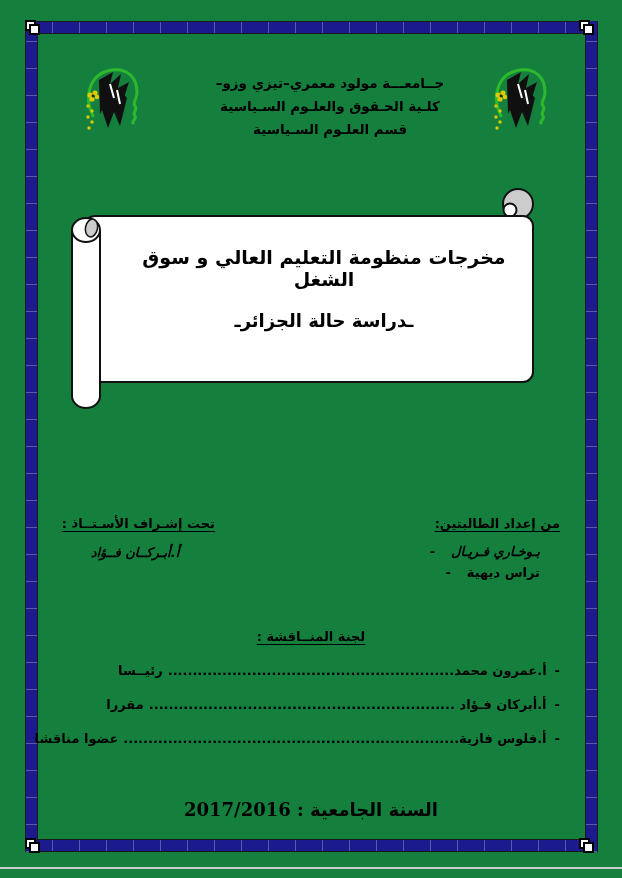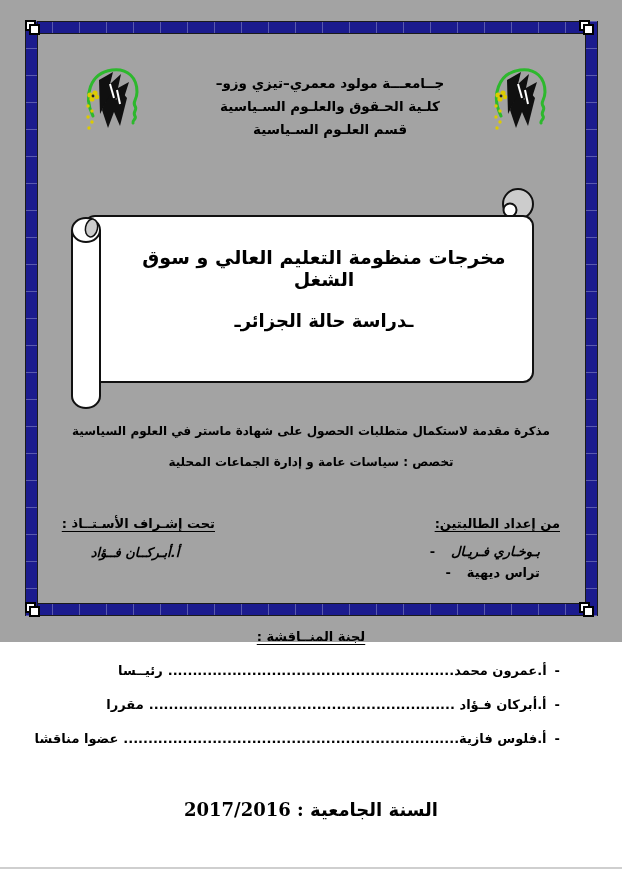--- a/index.html
+++ b/index.html
@@ -1,20 +1,20 @@
 <!DOCTYPE html>
 <html lang="ar"><head>
 <meta charset="utf-8">
 <style>
   html,body{margin:0;padding:0;}
   body{
     width:622px;height:878px;background:#ffffff;position:relative;overflow:hidden;
     font-family:"DejaVu Sans",sans-serif;color:#000;
   }
-  .page{position:absolute;left:0;top:0;width:622px;height:642px;background:#a3a3a3;}
+  .page{position:absolute;left:0;top:0;width:622px;height:878px;background:#15803d;}
   .page-edge{position:absolute;left:0;right:0;top:867px;height:2px;background:#cfcfcf;}
 
   
   .frame{position:absolute;left:25px;top:21px;right:24px;bottom:26px;}
   .band{position:absolute;background:#1b1b8e;}
   .band.h{left:0;right:0;height:11px;
     background-image:repeating-linear-gradient(90deg,rgba(255,255,255,.28) 0 1px,transparent 1px 27px);
     background-color:#1b1b8e;border-top:1px solid #1a1a1a;border-bottom:1px solid #1a1a1a;}
   .band.v{top:0;bottom:0;width:11px;
     background-image:repeating-linear-gradient(0deg,rgba(255,255,255,.28) 0 1px,transparent 1px 27px);
@@ -159,24 +159,20 @@
       <circle cx="440" cy="24" r="6.5" fill="#ffffff" stroke="#111" stroke-width="2"></circle>
       <rect x="15" y="30" width="448" height="166" rx="10" fill="#ffffff" stroke="#111" stroke-width="2"></rect>
       <path d="M2,44 L2,210 A14,12 0 0 0 30,210 L30,44" fill="#ffffff" stroke="#111" stroke-width="2"></path>
       <ellipse cx="16" cy="44" rx="14" ry="12" fill="#ffffff" stroke="#111" stroke-width="2"></ellipse>
       <ellipse cx="21.5" cy="42" rx="6" ry="9" fill="#cccccc" stroke="#111" stroke-width="1.5" transform="rotate(12 21.5 42)"></ellipse>
     </svg>
     <div class="scroll-t1">مخرجات منظومة التعليم العالي و سوق الشغل</div>
     <div class="scroll-t2">ـدراسة حالة الجزائرـ</div>
   </div>
 
-  <div class="desc">
-    <div class="d1">مذكرة مقدمة لاستكمال متطلبات الحصول على شهادة ماستر في العلوم السياسية</div>
-    <div class="d2">تخصص : سياسات عامة و إدارة الجماعات المحلية</div>
-  </div>
 
   <div class="students">
     <div class="heading">من إعداد الطالبتين:</div>
     <div class="list">
       <div class="item">
         <span class="bullet">-</span>
         <span class="name it">بـوخـاري فـريـال</span>
       </div>
       <div class="item">
         <span class="bullet">-</span>

